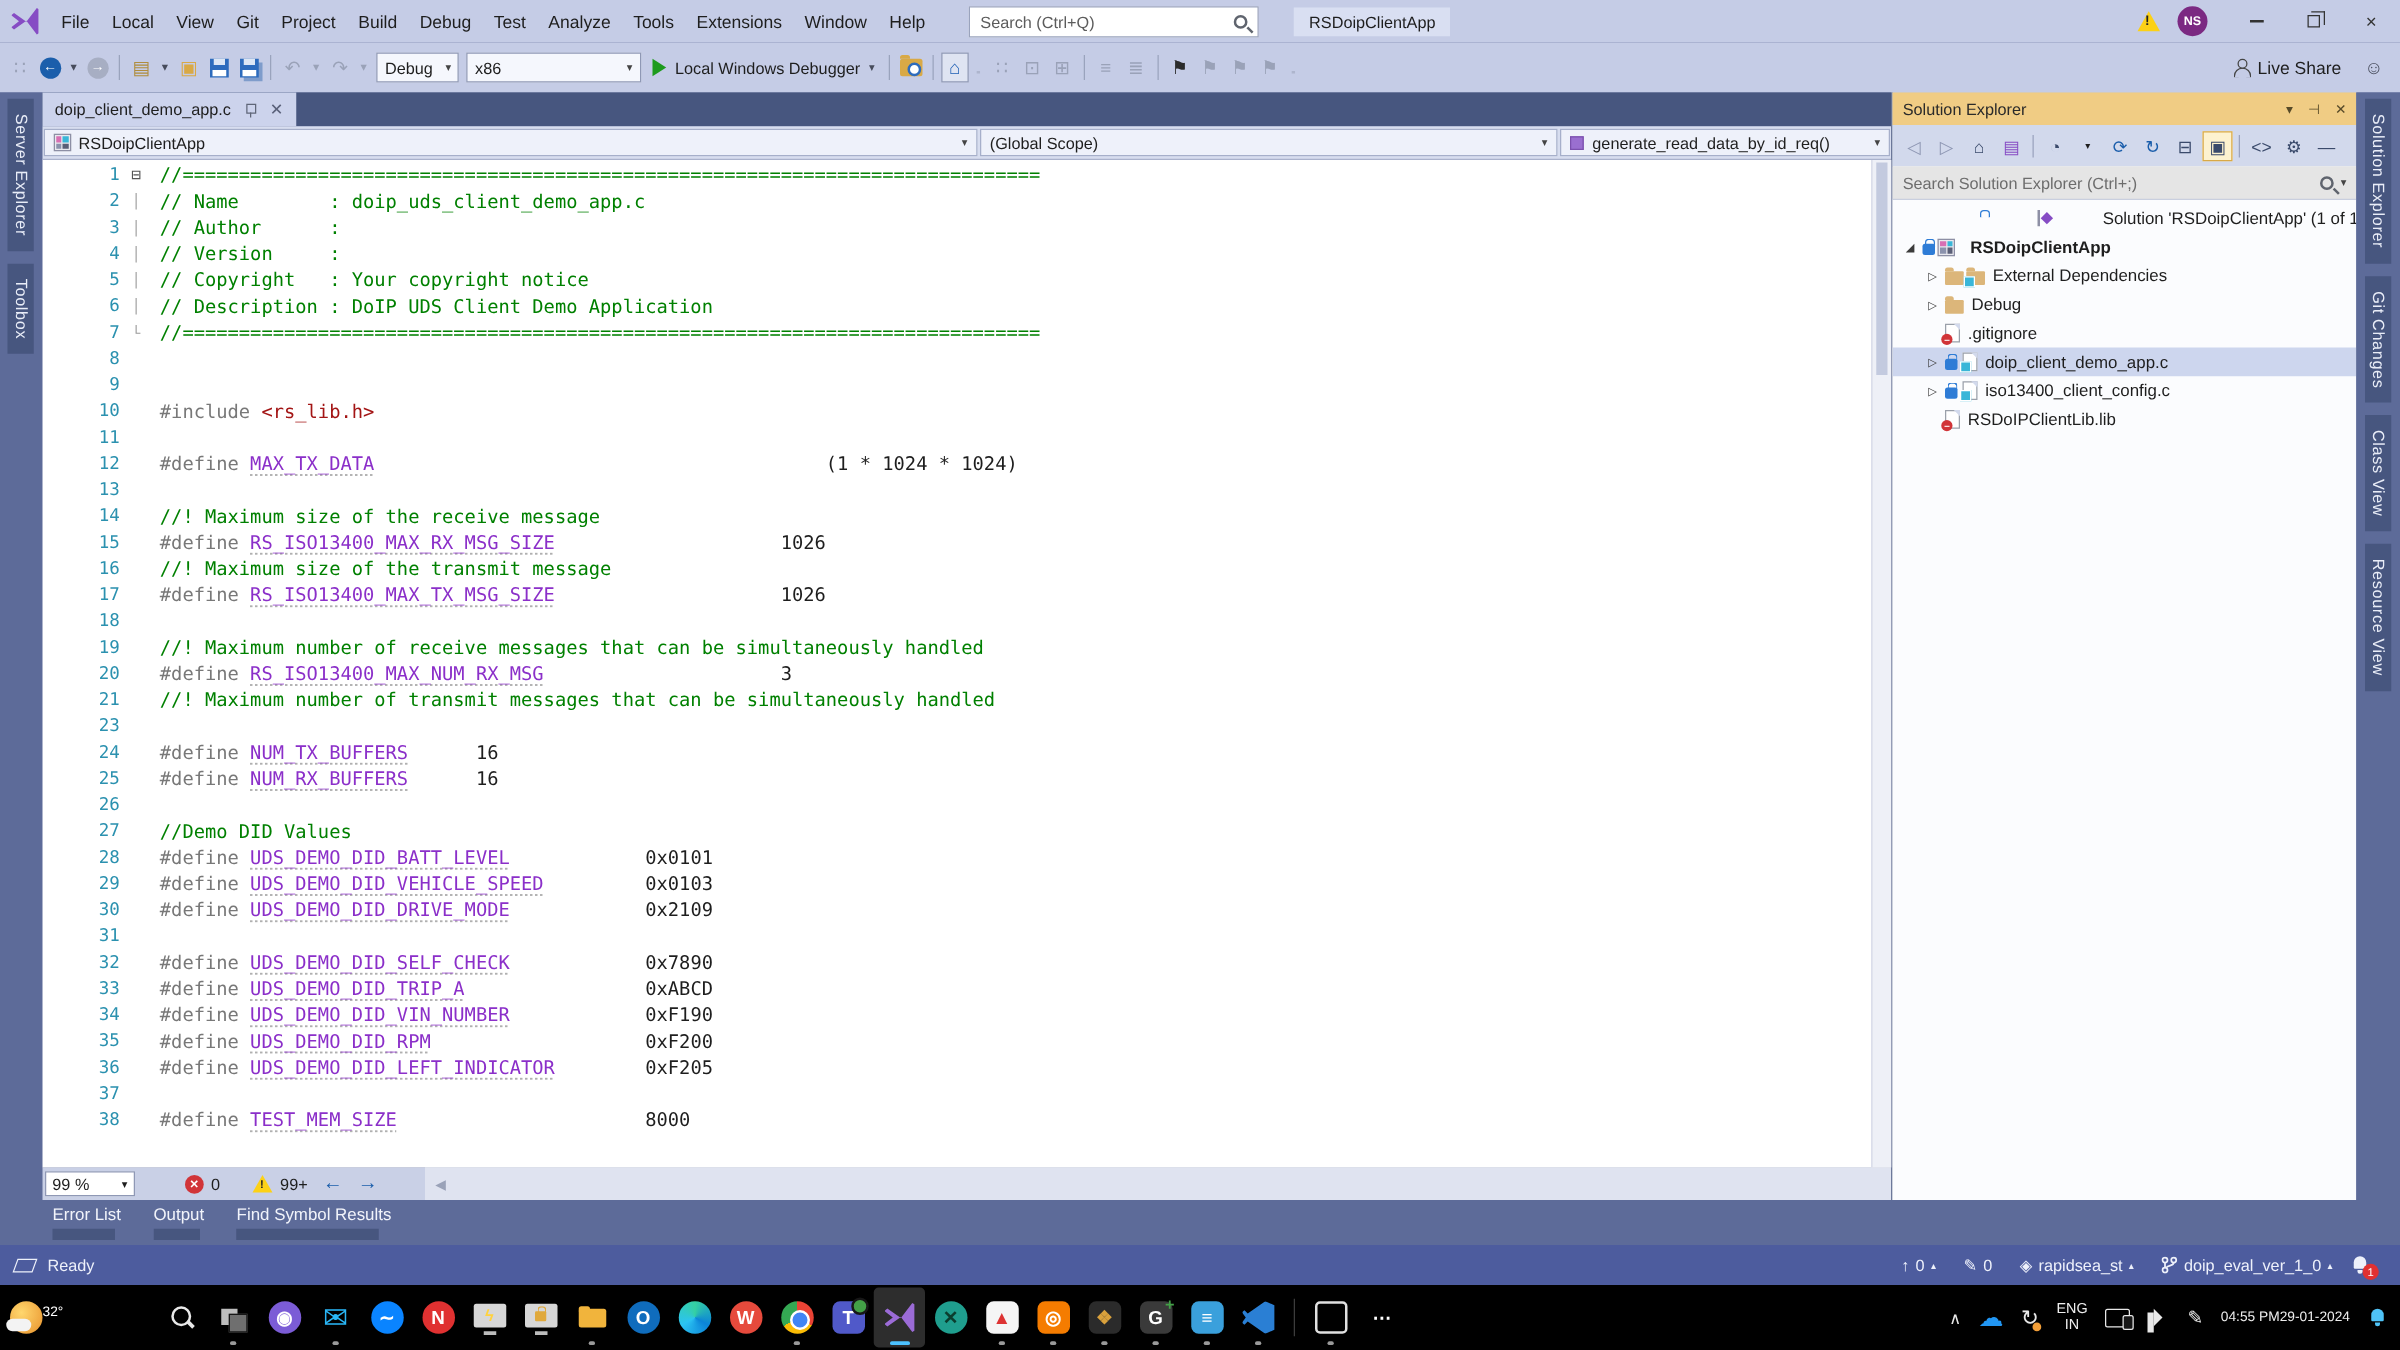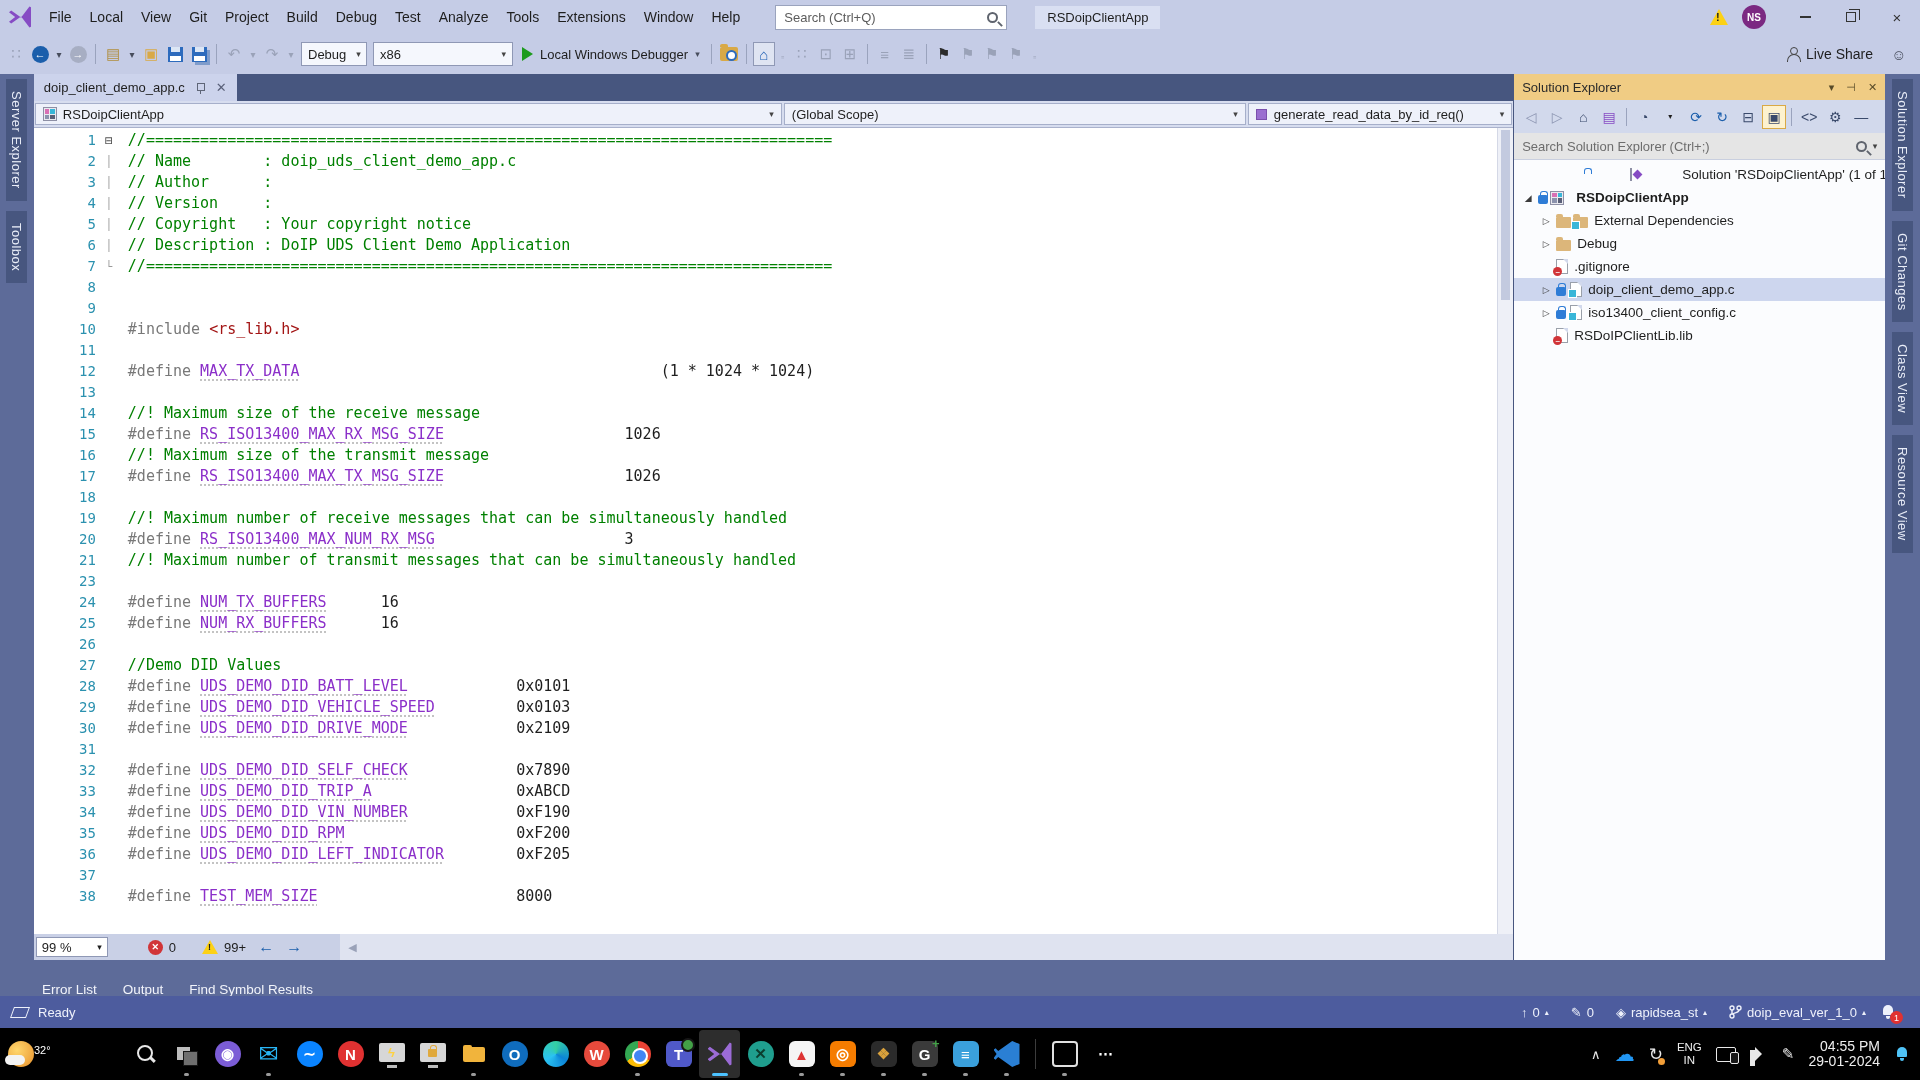--- a/index.html
+++ b/index.html
@@ -141,21 +141,21 @@
   .ti-folder::before{content:"";position:absolute;left:0;top:-3px;width:7px;height:3px;background:#dcb67a;border-radius:2px 2px 0 0;}
   .ti-folderref::after{content:"";position:absolute;left:-2px;bottom:-2px;width:7px;height:7px;background:#39b6d8;border:1px solid #fff;}
   .ti-file{width:12px;height:15px;background:#fff;border:1px solid #9aa0aa;}
   .ti-file::before{content:"";position:absolute;right:-1px;top:-1px;border-style:solid;border-width:0 5px 5px 0;border-color:transparent #d2d9ec transparent transparent;}
   .ti-filec::after{content:"";position:absolute;left:-3px;bottom:-2px;width:7px;height:7px;background:#39b6d8;border:1px solid #fff;}
   .ti-filex::after{content:"–";position:absolute;left:-4px;bottom:-3px;width:9px;height:9px;border-radius:50%;
      background:#d13438;color:#fff;font-size:8px;line-height:9px;text-align:center;font-weight:bold;}
 
   
   #btabs{height:36px;background:#5d6b99;flex:0 0 36px;display:flex;align-items:flex-start;padding-left:42px;gap:26px;}
-  .btab{display:flex;flex-direction:column;align-items:flex-start;color:#f2f4fb;font-size:13.5px;padding-top:22px;}
+  .btab{display:flex;flex-direction:column;align-items:flex-start;color:#f2f4fb;font-size:13.5px;padding-top:4px;}
   .btab .ub{margin-top:4px;height:9px;background:#47567f;width:92%;}
 
   
   #statusbar{height:32px;background:#4d5c9e;color:#eef1fb;display:flex;align-items:center;flex:0 0 32px;font-size:13px;}
   .para{width:16px;height:11px;border:1.5px solid #eef1fb;transform:skewX(-20deg);margin:0 10px 0 12px;}
   #sb-right{margin-left:auto;display:flex;align-items:center;gap:6px;margin-right:10px;}
   .sbgrp{display:flex;align-items:center;gap:5px;padding:0 8px;}
   .sbcaret{font-size:8px;}
   .bell{position:relative;width:16px;height:16px;margin-right:14px;}
   .bell::before{content:"";position:absolute;left:3px;top:1px;width:10px;height:10px;background:#eef1fb;border-radius:5px 5px 1px 1px;}
@@ -215,21 +215,21 @@
   .cloud{color:#2196f3;font-size:20px;}
   .sync{position:relative;font-size:17px;color:#e8e8e8;}
   .sync::after{content:"";position:absolute;right:-2px;bottom:0;width:7px;height:7px;border-radius:50%;background:#f29e38;}
   .lang{display:flex;flex-direction:column;align-items:center;font-size:11.5px;line-height:13px;}
   .cast{position:relative;width:20px;height:15px;border:1.6px solid #e8e8e8;border-radius:2px;}
   .cast::after{content:"";position:absolute;right:-4px;bottom:-3px;width:7px;height:10px;background:#171717;border:1.6px solid #e8e8e8;border-radius:2px;}
   .vol{position:relative;width:18px;height:16px;}
   .vol::before{content:"";position:absolute;left:0;top:4px;border-style:solid;border-width:4px 0 4px 0;border-color:transparent;background:#e8e8e8;width:5px;height:8px;}
   .vol::after{content:"";position:absolute;left:5px;top:1px;width:0;height:0;border-style:solid;border-width:7px 0 7px 7px;border-color:transparent transparent transparent #e8e8e8;}
   .pen{font-size:15px;transform:rotate(0deg);}
-  .clock{display:flex;flex-direction:column;align-items:flex-end;font-size:14px;line-height:15px;}
+  .clock{display:flex;flex-direction:row;align-items:flex-end;font-size:11px;line-height:15px;}
   .tbell{color:#4fc3f7;font-size:15px;position:relative;width:16px;height:16px;}
   .tbell::before{content:"";position:absolute;left:3px;top:1px;width:10px;height:10px;background:#4fc3f7;border-radius:5px 5px 1px 1px;}
   .tbell::after{content:"";position:absolute;left:6px;top:12px;width:4px;height:3px;background:#4fc3f7;border-radius:0 0 3px 3px;}
 </style>
 </head>
 <body>
 
 <div id="root">
 
   <div id="titlebar">

